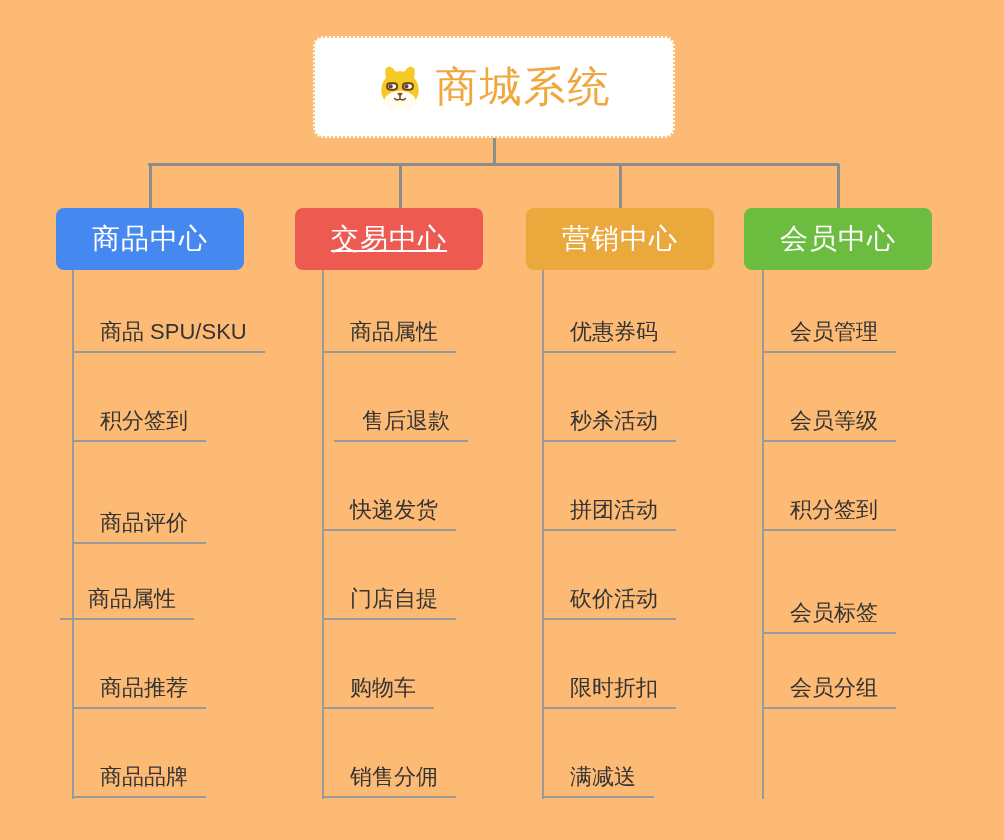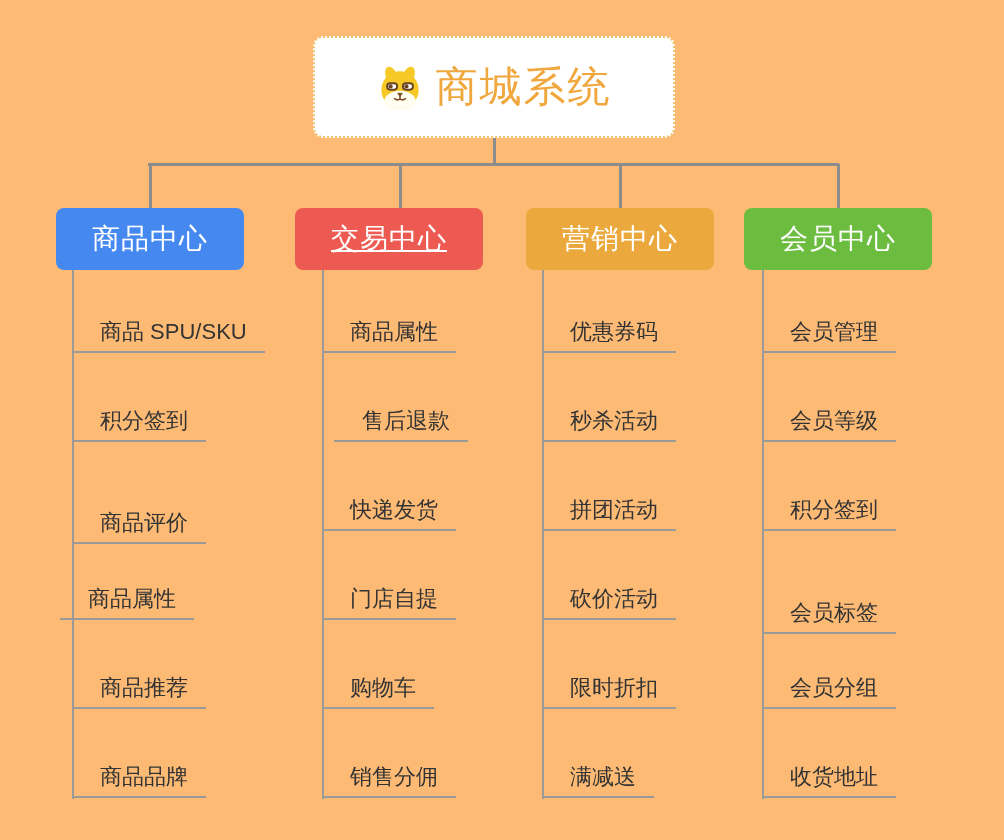--- a/index.html
+++ b/index.html
@@ -114,15 +114,14 @@
   <div class="leaf" style="left:542px;top:492px">拼团活动</div>
   <div class="leaf" style="left:542px;top:581px">砍价活动</div>
   <div class="leaf" style="left:542px;top:670px">限时折扣</div>
   <div class="leaf" style="left:542px;top:759px">满减送</div>
 
   <div class="leaf" style="left:762px;top:314px">会员管理</div>
   <div class="leaf" style="left:762px;top:403px">会员等级</div>
   <div class="leaf" style="left:762px;top:492px">积分签到</div>
   <div class="leaf" style="left:762px;top:595px">会员标签</div>
   <div class="leaf" style="left:762px;top:670px">会员分组</div>
-  <div class="leaf" style="left:762px;top:759px">收货地址</div>
 
 </div>
 
 </body></html>

